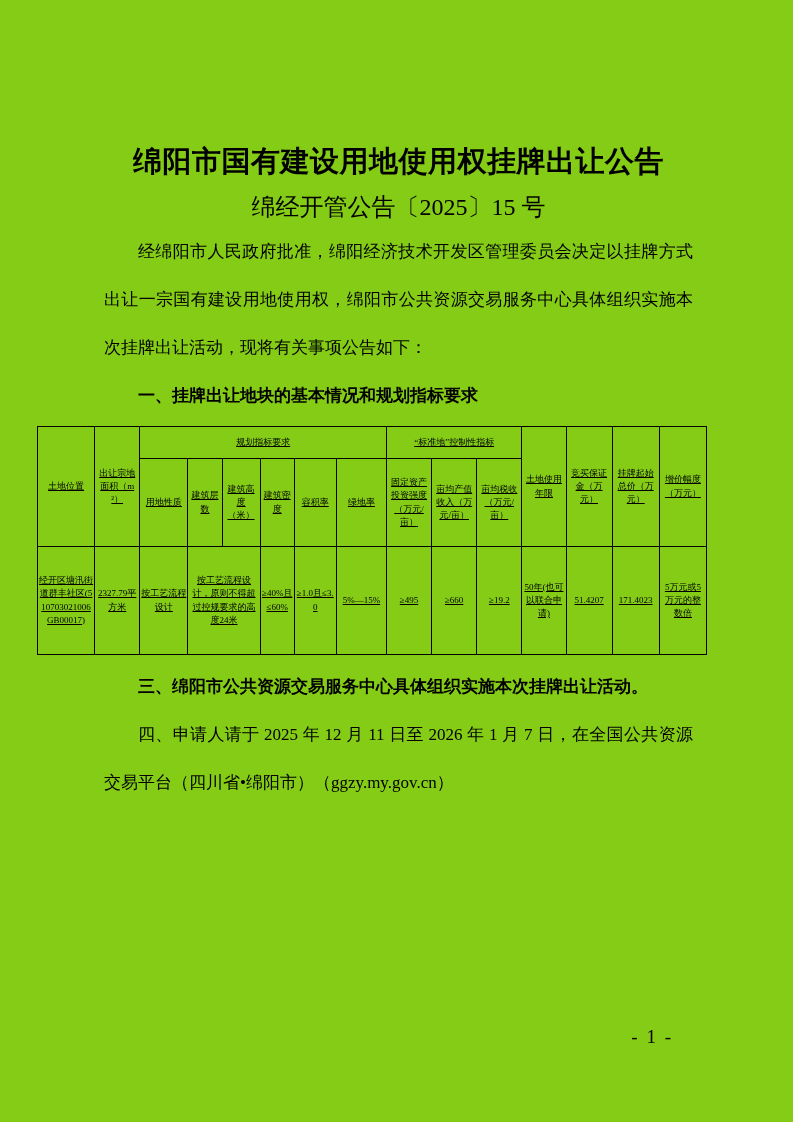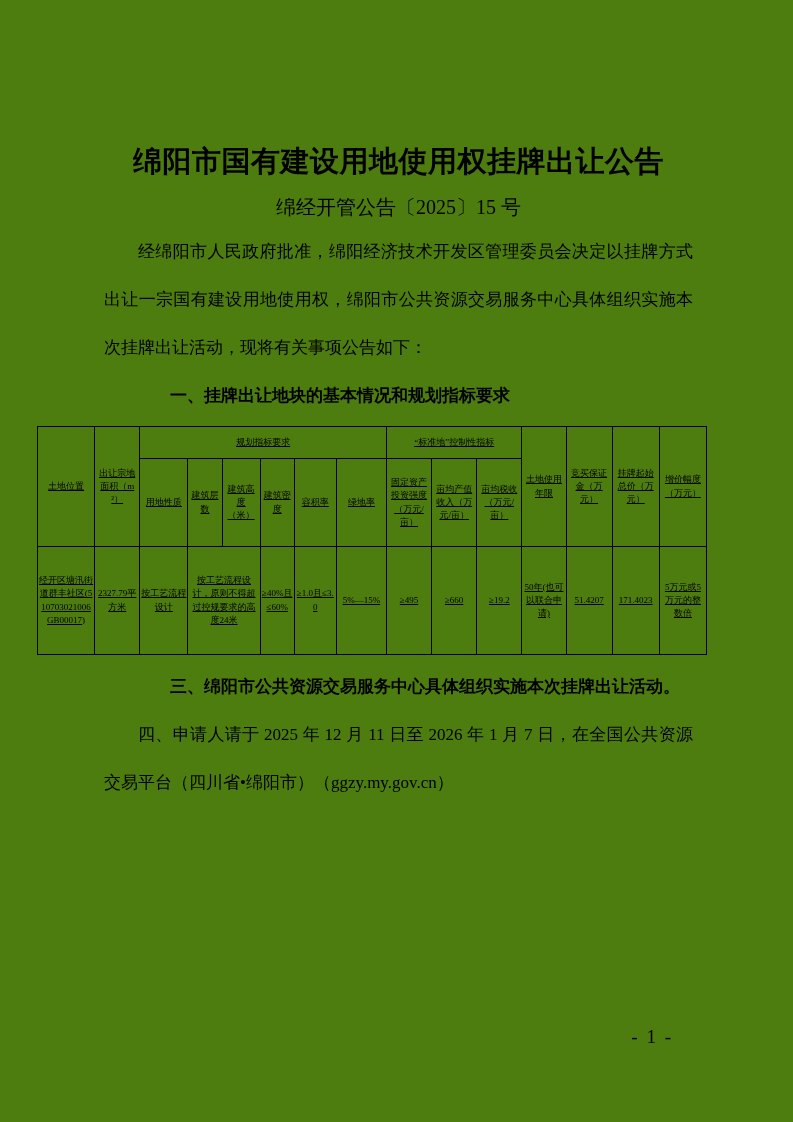--- a/index.html
+++ b/index.html
@@ -1,53 +1,52 @@
 <!DOCTYPE html>
 <html><head>
 <meta charset="utf-8">
 <style>
   * { box-sizing: border-box; }
   html, body { margin: 0; padding: 0; background: #ffffff; }
   .page {
     position: relative;
     width: 793px;
     height: 1122px;
-    background: #4d7c0f;
+    background: #84cc16;
     color: #000000;
     overflow: hidden;
     font-family: "Liberation Serif", serif;
   }
   .content { padding: 142px 100px 0 104px; }
 
   .title {
     margin: 0 0 14px 0;
     font-family: "Liberation Serif", serif;
     font-size: 29px;
     font-weight: bold;
     line-height: 38px;
     text-align: center;
     letter-spacing: 0.5px;
   }
   .docnum {
     margin: 0 0 8px 0;
-    font-size: 20px;
+    font-size: 24px;
     line-height: 26px;
     text-align: center;
   }
   p.body {
     margin: 0;
     font-size: 17px;
     line-height: 48px;
     text-align: justify;
     text-indent: 2em;
   }
   p.hei {
     font-family: "Liberation Sans", sans-serif;
     font-weight: bold;
-    margin-left: 32px;
   }
 
   .table-wrap { margin: 6px 0 8px -67px; width: 670px; }
   table.parcel {
     border-collapse: collapse;
     table-layout: fixed;
     width: 670px;
     font-size: 9px;
     font-family: "Liberation Serif", serif;
   }

